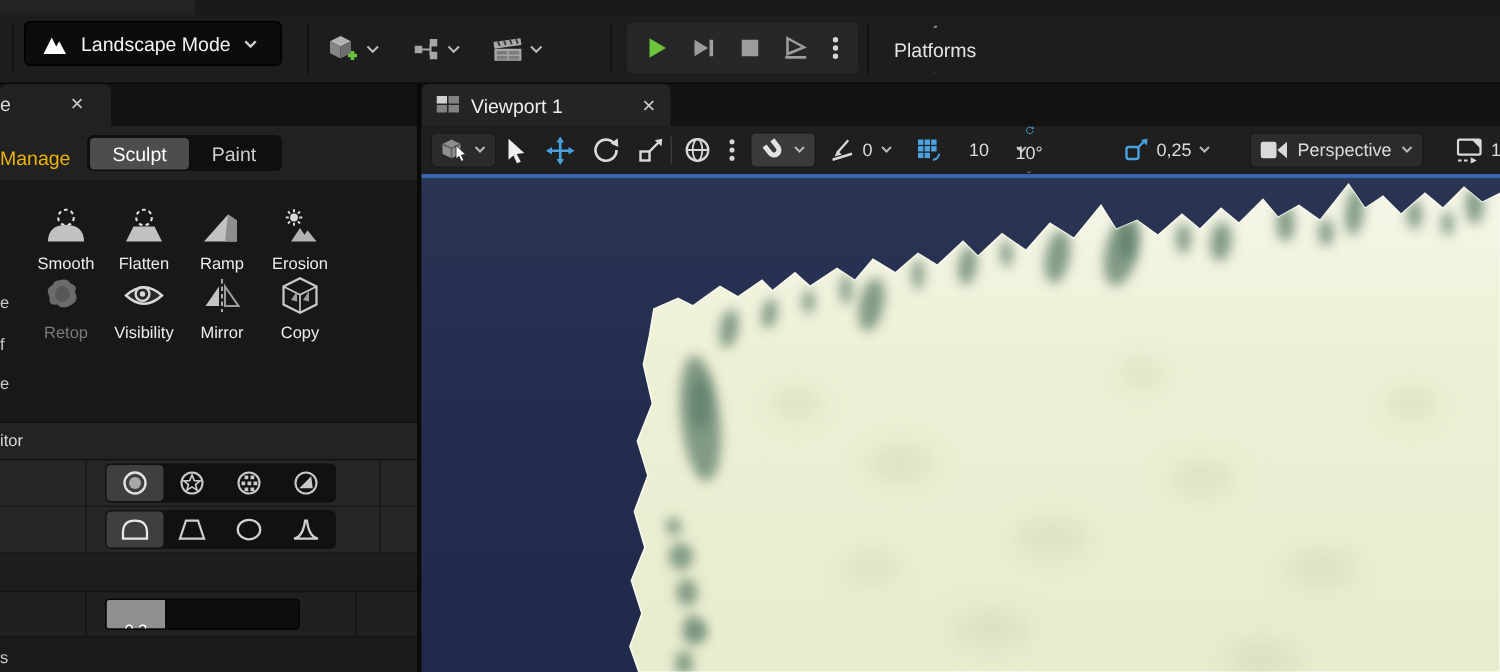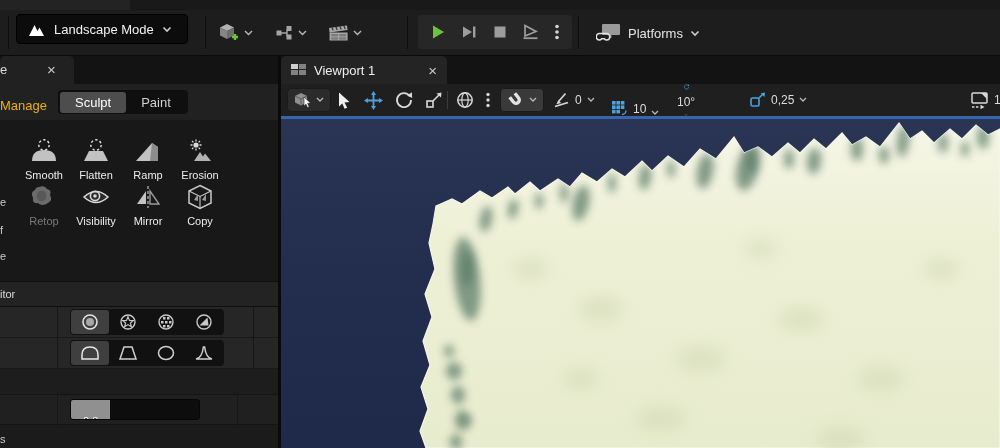--- a/index.html
+++ b/index.html
@@ -14,21 +14,21 @@
   .toolbar { left:0; top:10px; width:1000px; height:46px; background:#1d1d1d; border-bottom:1px solid #0a0a0a; }
   .tdiv { position:absolute; top:6px; width:1px; height:33px; background:#0d0d0d; }
   .mode-btn { position:absolute; left:16px; top:4px; height:30px; width:172px; background:#0c0c0c;
               border:1px solid #000; border-radius:4px; display:flex; align-items:center; gap:8px;
               padding:0 10px; color:#f2f2f2; font-size:13px; }
   .icon-btn { position:absolute; top:7px; height:32px; display:flex; align-items:center; gap:4px; }
   .play-group { position:absolute; left:418px; top:5px; height:34px; background:#272727; border-radius:4px;
                 display:flex; align-items:center; padding:0 6px; gap:4px; }
   .pg-btn { width:27px; height:26px; display:flex; align-items:center; justify-content:center; border-radius:3px; }
   .platforms { position:absolute; left:596px; top:7px; height:32px; display:flex; align-items:center; gap:7px;
-               color:#e4e4e4; font-size:13px; }
+               color:#e4e4e4; font-size:13px;flex-direction:column; }
   .chev { display:inline-block; }
 
   
   .tabbar { left:0; top:56px; width:1000px; height:28px; background:#131313; }
   .ltab { position:absolute; left:0; top:56px; width:74px; height:28px; background:#212121;
           border-radius:5px 5px 0 0; font-size:13px; color:#dcdcdc; }
   .vtab { position:absolute; left:281px; top:56px; width:166px; height:28px; background:#242424;
           border-radius:5px 5px 0 0; display:flex; align-items:center; gap:8px; padding:0 10px;
           font-size:13px; color:#eeeeee; }
   .closex { color:#c9c9c9; font-size:15px; line-height:1; cursor:default; }
@@ -450,21 +450,21 @@
           <path d="M2,14.5 L15,10.5" stroke="#d9d9d9" stroke-width="1.6"></path>
           <path d="M12.5,1.5 L5.5,9.5" stroke="#d9d9d9" stroke-width="1.6"></path>
           <polygon points="3.4,12.3 8.2,11 5.2,8.2" fill="#d9d9d9"></polygon>
         </svg>
         <span>0</span>
         <svg class="chev" width="8" height="6" viewBox="0 0 8 6">
           <polyline points="1,1 4,4 7,1" fill="none" stroke="#b9b9b9" stroke-width="1.3"></polyline>
         </svg>
       </div>
 
-      <div class="vp-grp" style="left:330px; gap:5px;align-items:flex-end;">
+      <div class="vp-grp" style="left:330px; gap:18px;">
         <svg width="17" height="16" viewBox="0 0 17 16">
           <g fill="#4aa3e0">
             <rect x="1" y="1" width="3.6" height="3.6"></rect>
               <rect x="5.4" y="1" width="3.6" height="3.6"></rect>
               <rect x="9.8" y="1" width="3.6" height="3.6"></rect>
             <rect x="1" y="5.4" width="3.6" height="3.6"></rect>
               <rect x="5.4" y="5.4" width="3.6" height="3.6"></rect>
               <rect x="9.8" y="5.4" width="3.6" height="3.6"></rect>
             <rect x="1" y="9.8" width="3.6" height="3.6"></rect>
               <rect x="5.4" y="9.8" width="3.6" height="3.6"></rect>
@@ -493,20 +493,32 @@
           <rect x="2" y="6" width="8" height="8" rx="1.5" fill="none" stroke="#4aa3e0" stroke-width="1.6"></rect>
           <path d="M10,6 L14,2" stroke="#4aa3e0" stroke-width="1.6"></path>
           <polygon points="16,0.5 15.6,5 11.6,1.4" fill="#4aa3e0"></polygon>
         </svg>
         <span>0,25</span>
         <svg class="chev" width="8" height="6" viewBox="0 0 8 6">
           <polyline points="1,1 4,4 7,1" fill="none" stroke="#b9b9b9" stroke-width="1.3"></polyline>
         </svg>
       </div>
 
+      <div class="vp-grp" style="left:552px;">
+        <div class="vp-btn" style="gap:6px;">
+          <svg width="19" height="14" viewBox="0 0 19 14">
+            <rect x="0.5" y="1.5" width="10.5" height="11" rx="1.5" fill="#d9d9d9"></rect>
+            <polygon points="18,1.5 18,12.5 11.5,7" fill="#d9d9d9"></polygon>
+          </svg>
+          <span>Perspective</span>
+          <svg class="chev" width="8" height="6" viewBox="0 0 8 6">
+            <polyline points="1,1 4,4 7,1" fill="none" stroke="#b9b9b9" stroke-width="1.3"></polyline>
+          </svg>
+        </div>
+      </div>
 
       <div class="vp-grp" style="left:690px; gap:4px;">
         <svg width="19" height="17" viewBox="0 0 19 17">
           <rect x="1" y="1" width="15" height="10" rx="1" fill="none" stroke="#d9d9d9" stroke-width="1.5"></rect>
           <polygon points="16,1 16,7 10,1" fill="#d9d9d9"></polygon>
           <path d="M1,15 H9" stroke="#d9d9d9" stroke-width="1.4" stroke-dasharray="2.4,1.6"></path>
           <polygon points="13.5,15 9.5,12.8 9.5,17.2" fill="#d9d9d9"></polygon>
         </svg>
         <span>1</span>
 

